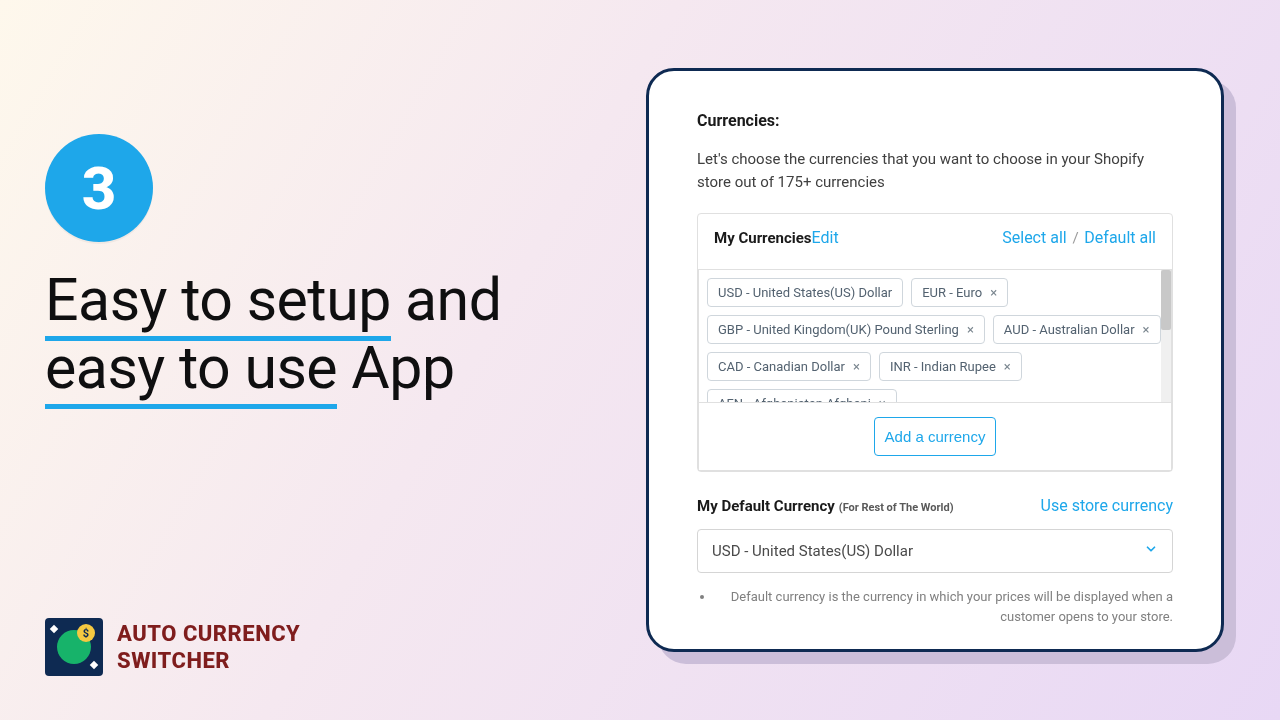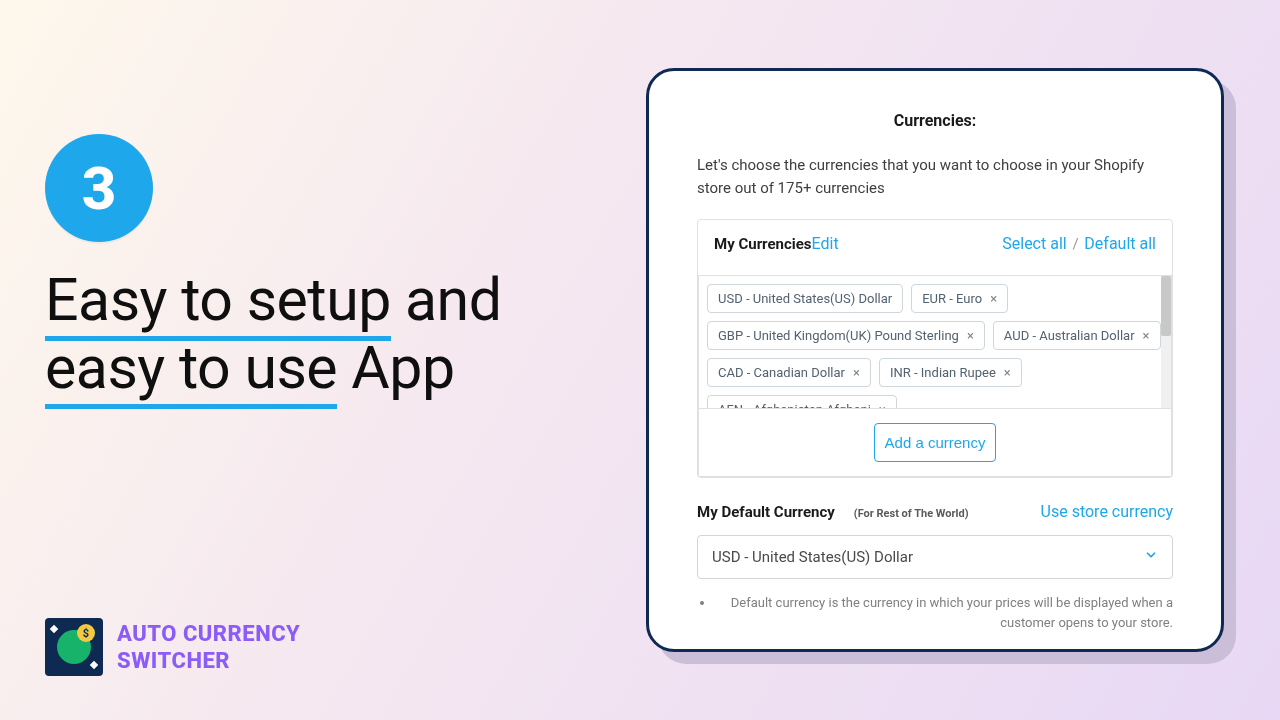--- a/index.html
+++ b/index.html
@@ -93,21 +93,21 @@
       background: #fff;
       transform: rotate(45deg);
     }
     .brand-logo .spark.a { top: 8px; left: 6px; }
     .brand-logo .spark.b { bottom: 8px; right: 6px; }
     .brand-text {
       font-weight: 800;
       font-size: 22px;
       line-height: 1.25;
       letter-spacing: 0.5px;
-      color: #8b5cf6;
+      color: #7f1d1d;
     }
     .panel-wrap {
       position: absolute;
       right: 56px;
       top: 68px;
     }
     .panel-shadow {
       position: absolute;
       top: 12px;
       left: 12px;
@@ -122,22 +122,21 @@
       height: 584px;
       background: #fff;
       border: 3px solid #0e2a52;
       border-radius: 28px;
       padding: 40px 48px 30px 48px;
     }
     .section-title {
       font-weight: 700;
       font-size: 16px;
       color: #1a1a1a;
-      margin-bottom: 24px;
-      text-align: center;
+      margin-bottom: 18px;
     }
     .section-desc {
       font-size: 15px;
       line-height: 1.5;
       color: #404040;
       margin-bottom: 20px;
     }
     .card {
       border: 1px solid #e0e0e0;
       border-radius: 4px;
@@ -234,21 +233,21 @@
     .spacer { height: 24px; }
     .default-head {
       display: flex;
       align-items: center;
       justify-content: space-between;
       margin-bottom: 14px;
     }
     .default-left {
       display: flex;
       align-items: baseline;
-      gap: 19px;
+      gap: 4px;
     }
     .default-title {
       font-weight: 700;
       font-size: 15px;
       color: #1a1a1a;
     }
     .default-sub {
       font-weight: 700;
       font-size: 11px;
       color: #5a5a5a;

